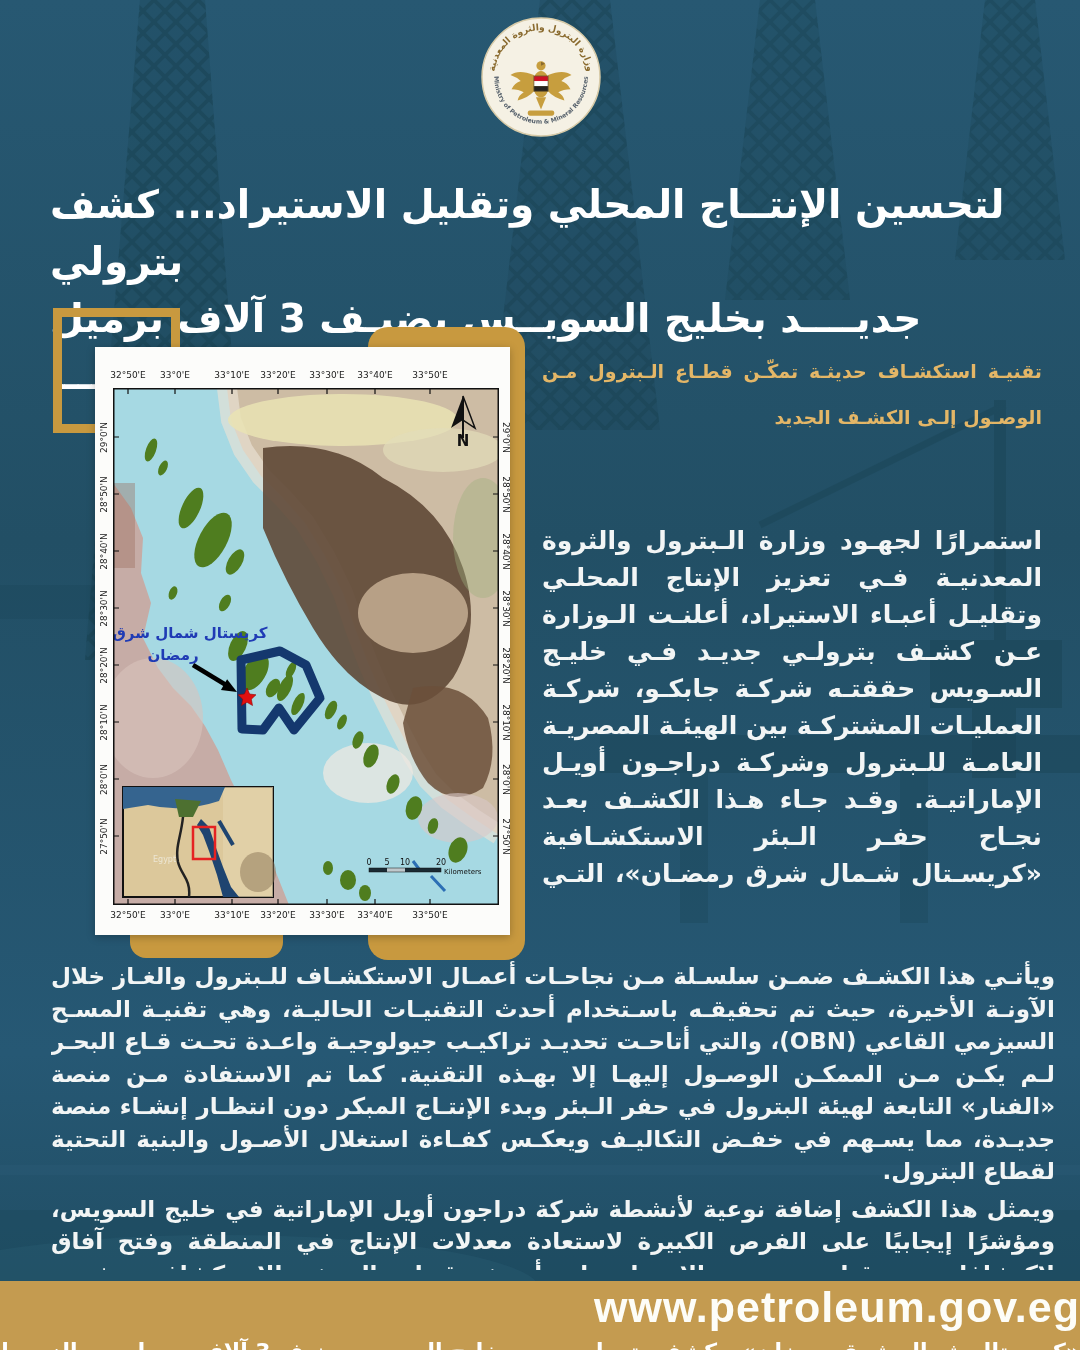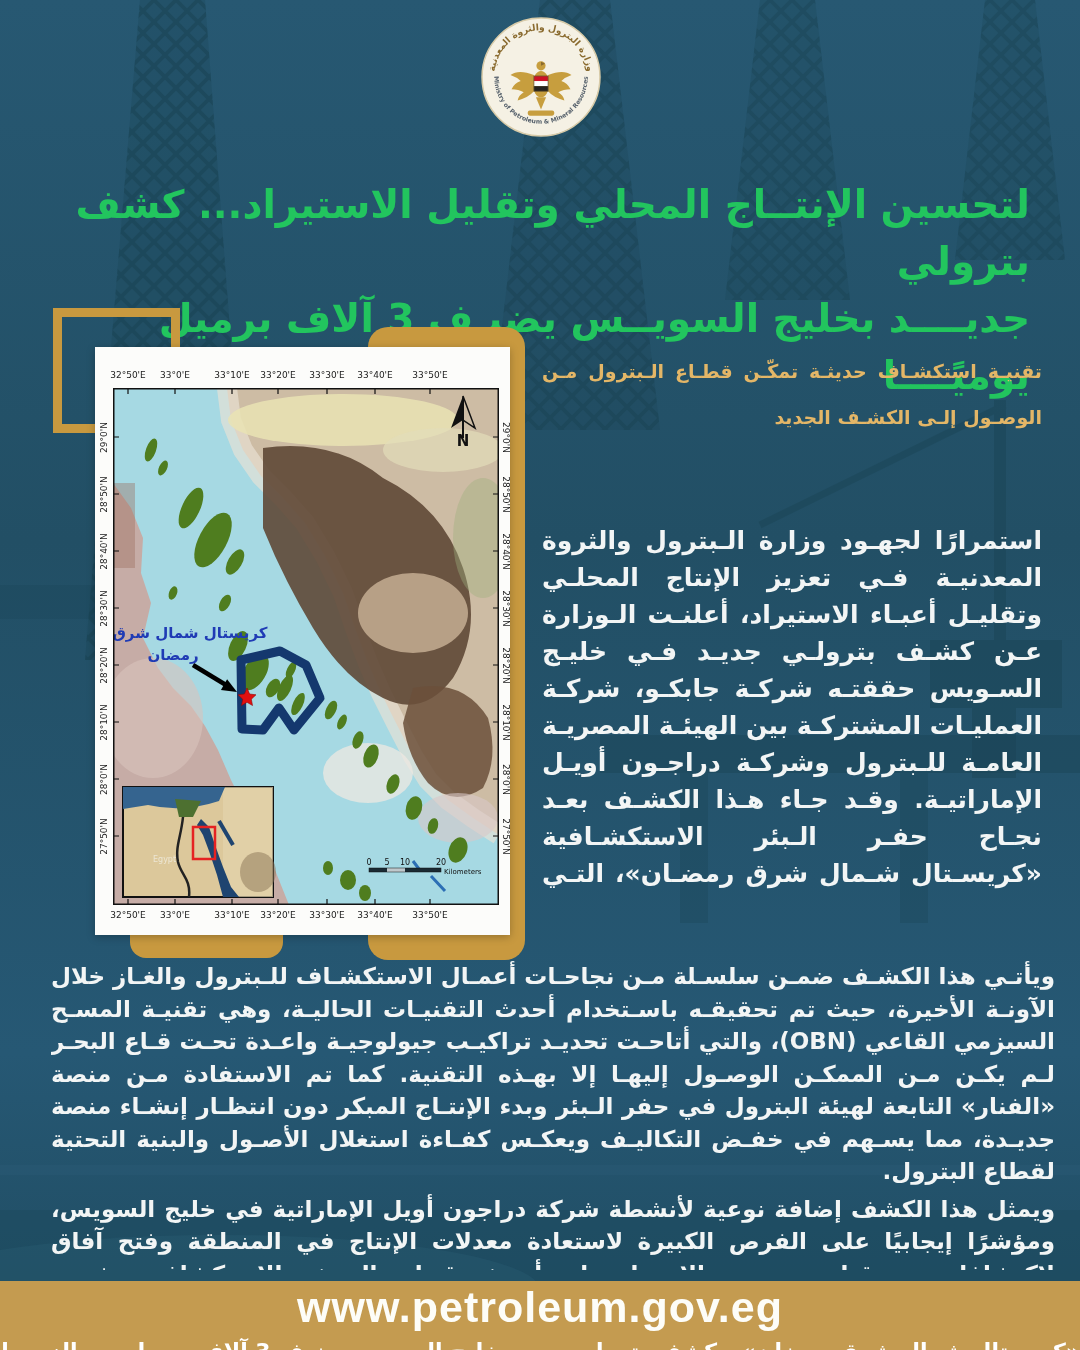--- a/index.html
+++ b/index.html
@@ -9,22 +9,22 @@
     font-family:"DejaVu Sans",sans-serif;
   }
   .abs{position:absolute;}
   
   #bg-art{position:absolute;left:0;top:0;width:1080px;height:1350px;}
   
   #logo{left:480px;top:16px;width:122px;height:122px;}
   
   #headline{
     left:50px;top:176px;width:980px;height:125px;
-    color:#22c55e;font-weight:bold;font-size:39px;line-height:57px;
-    text-align:right;direction:rtl;
+    color:#ffffff;font-weight:bold;font-size:39px;line-height:57px;
+    text-align:left;direction:rtl;
   }
   
   #deco-square{left:53px;top:308px;width:109px;height:107px;border:9px solid #C8993F;}
   #deco-right{left:368px;top:327px;width:157px;height:633px;background:#C8993F;border-radius:20px;}
   #deco-bottom{left:130px;top:900px;width:153px;height:58px;background:#C8993F;border-radius:0 0 16px 16px;}
   
   #map-card{left:95px;top:347px;width:415px;height:588px;background:#FCFCFA;box-shadow:0 2px 8px rgba(0,0,0,.25);}
   #map-svg{position:absolute;left:18px;top:41px;width:386px;height:517px;}
   .tick{
     position:absolute;width:44px;height:13px;font-size:9px;color:#1b1b1b;
@@ -47,21 +47,21 @@
   
   #bottom-block{
     left:38px;top:960px;width:1004px;height:310px;
     color:#F2F5F5;font-weight:bold;font-size:23px;line-height:32.5px;
     direction:rtl;text-align:justify;overflow:hidden;margin-left:13px;
   }
   #bottom-block p{margin:0 0 5px 0;}
   
   #footer{left:0;top:1281px;width:1080px;height:69px;background:#C49B50;overflow:hidden;}
   #footer-url{
-    position:absolute;left:0;top:2px;width:100%;text-align:center;
+    position:absolute;left:0;top:2px;width:100%;text-align:right;
     color:#FDFDF8;font-weight:bold;font-size:43px;letter-spacing:1px;
     font-family:"Liberation Sans","DejaVu Sans",sans-serif;
   }
   #footer-partial{
     position:absolute;left:0;top:58px;width:100%;text-align:center;
     color:#FFFFFF;font-weight:bold;font-size:22px;direction:rtl;white-space:nowrap;
   }
 </style>
 </head>
 <body>

